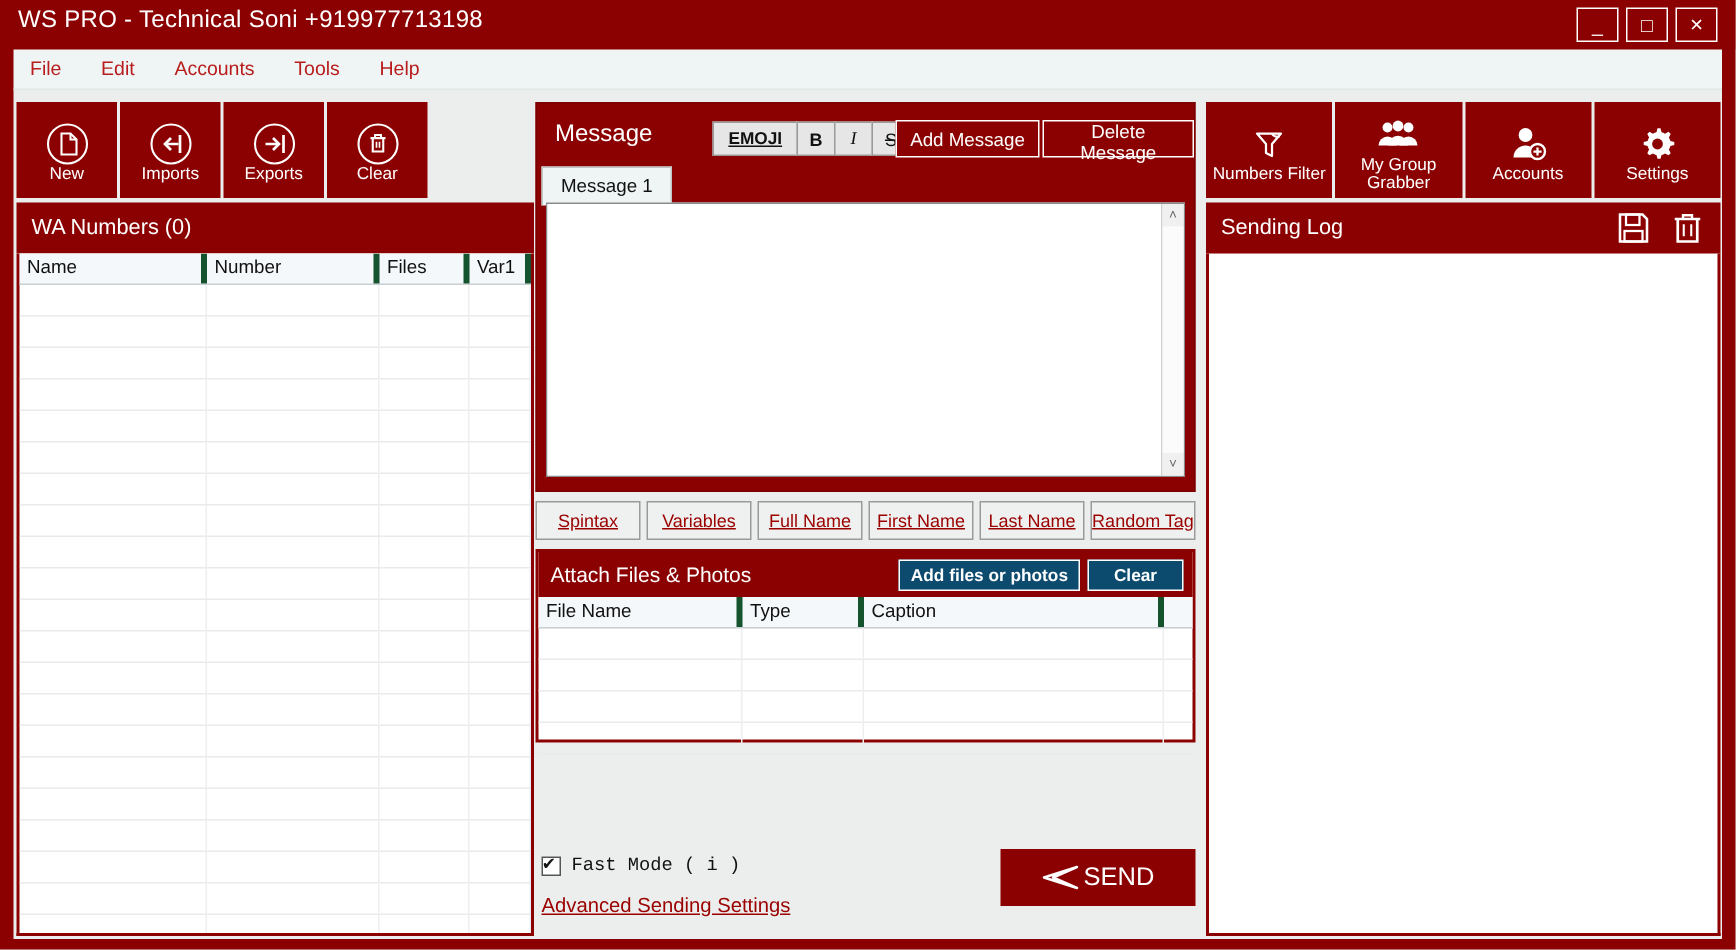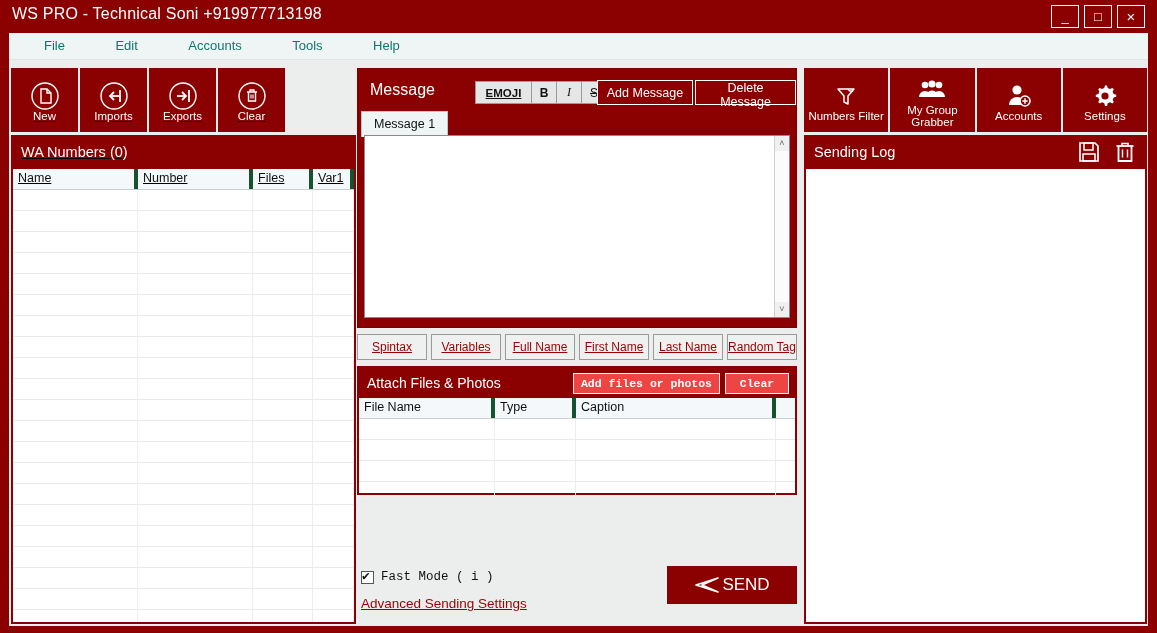--- a/index.html
+++ b/index.html
@@ -34,32 +34,32 @@
   #btn-max  { right: 45px; }
   #btn-close{ right: 12px; font-size: 15px; }
 
   
   #menubar {
     position: absolute; left: 9px; top: 33px; width: 1139px; height: 27px;
     background: #eff4f4; border-bottom: 1px solid #dfe6e6;
   }
   .menu-item {
     display: inline-block; padding: 5px 11px;
-    font-size: 13px; color: #0f766e; cursor: pointer; margin-left: 24px;
+    font-size: 13px; color: #b91c1c; cursor: pointer;
   }
 
   
   #content {
     position: absolute; left: 9px; top: 60px;
     width: 1139px; height: 566px;
     background: #eceeed;
   }
 
   
-  #left-panel { position: absolute; left: 2px; top: 8px; width: 345px; height: 436px; text-decoration: underline; }
+  #left-panel { position: absolute; left: 2px; top: 8px; width: 345px; height: 436px; }
 
   .toolbar-row { display: flex; height: 64px; gap: 2px; }
   .tool-btn {
     background: #8B0000; color: #fff; border: none;
     display: flex; flex-direction: column; align-items: center;
     justify-content: center; cursor: pointer; padding: 0;
     font-family: "Liberation Sans", sans-serif;
   }
   .tool-btn .ico { height: 34px; display:flex; align-items:center; justify-content:center; }
   .tool-btn .lbl { font-size: 11.5px; margin-top: -3px; }
@@ -157,23 +157,23 @@
   #attach-box {
     margin-top: 6px; border: 2px solid #8B0000; background: #fff;
     height: 129px; position: relative;
   }
   #attach-head {
     height: 30px; background: #8B0000; color: #fff;
     display: flex; align-items: center; padding-left: 8px; font-size: 14px;
   }
   .attach-btn {
     position: absolute; top: 5px; height: 21px;
-    background: #ef4444; border: 1px solid #fff; color: #fff;
+    background: #0c4a6e; border: 1px solid #fff; color: #fff;
     font-size: 11.5px; font-weight: bold; cursor: pointer; padding: 0 7px;
-    font-family: Liberation Mono, monospace;
+    font-family: Liberation Sans, sans-serif;
     margin-left: 32px;
   }
   #btn-add-files { right: 75px; }
   #btn-clear-files { right: 6px; width: 64px; }
 
   #fastmode-wrap { position: absolute; left: 4px; top: 502px; }
   #fastmode-row { display: flex; align-items: center; font-size: 12.5px; color: #111; cursor: pointer; font-family: Liberation Mono, monospace; }
   #fastmode-check {
     width: 13px; height: 13px; border: 1px solid #555; background: #fff;
     margin-right: 7px; position: relative;

